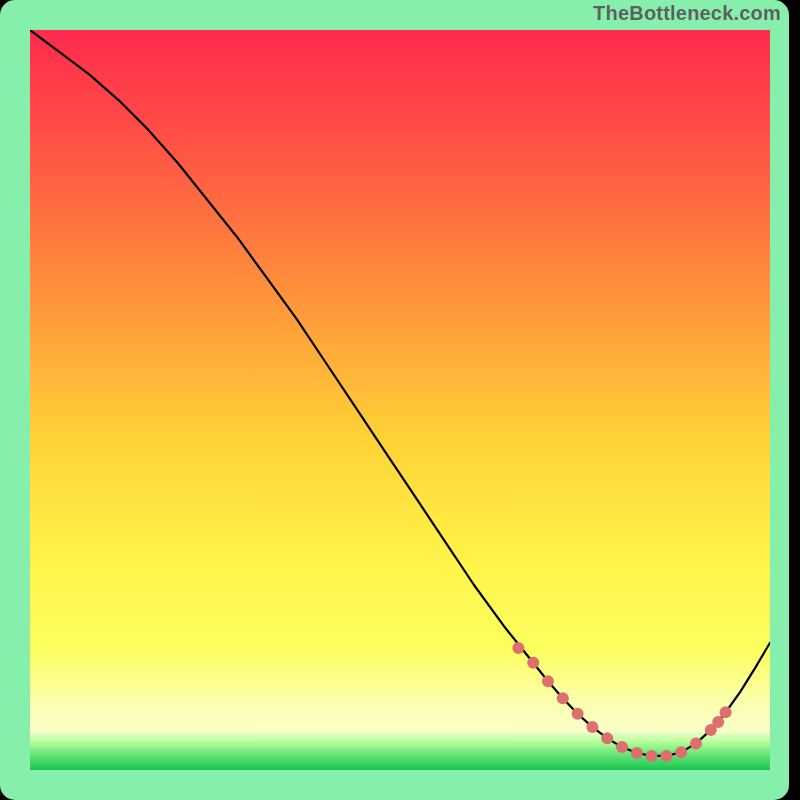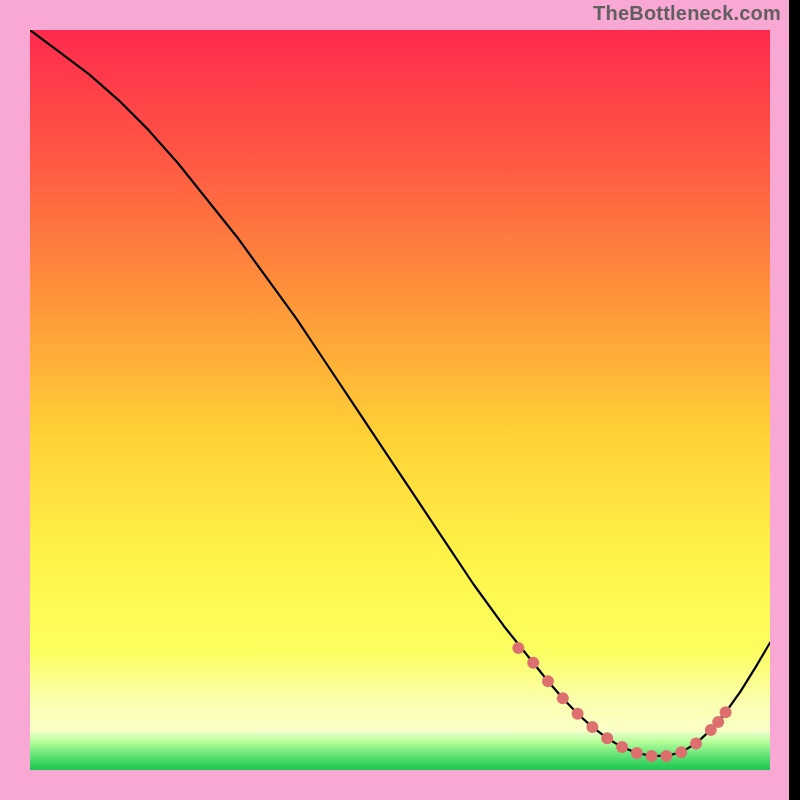--- a/index.html
+++ b/index.html
@@ -8,21 +8,22 @@
     width: 800px;
     height: 800px;
     background: #000;
     overflow: hidden;
     font-family: Arial, Helvetica, sans-serif;
   }
   .stage {
     position: relative;
     width: 789px;
     height: 800px;
-    background: #f9a8d4;
+    background: #86efac;
+    border-radius: 15px;
   }
   .watermark {
     position: absolute;
     top: 2px;
     right: 8px;
     font-size: 20px;
     font-weight: 600;
     color: #5f5f5f;
     letter-spacing: 0.2px;
     z-index: 10;

